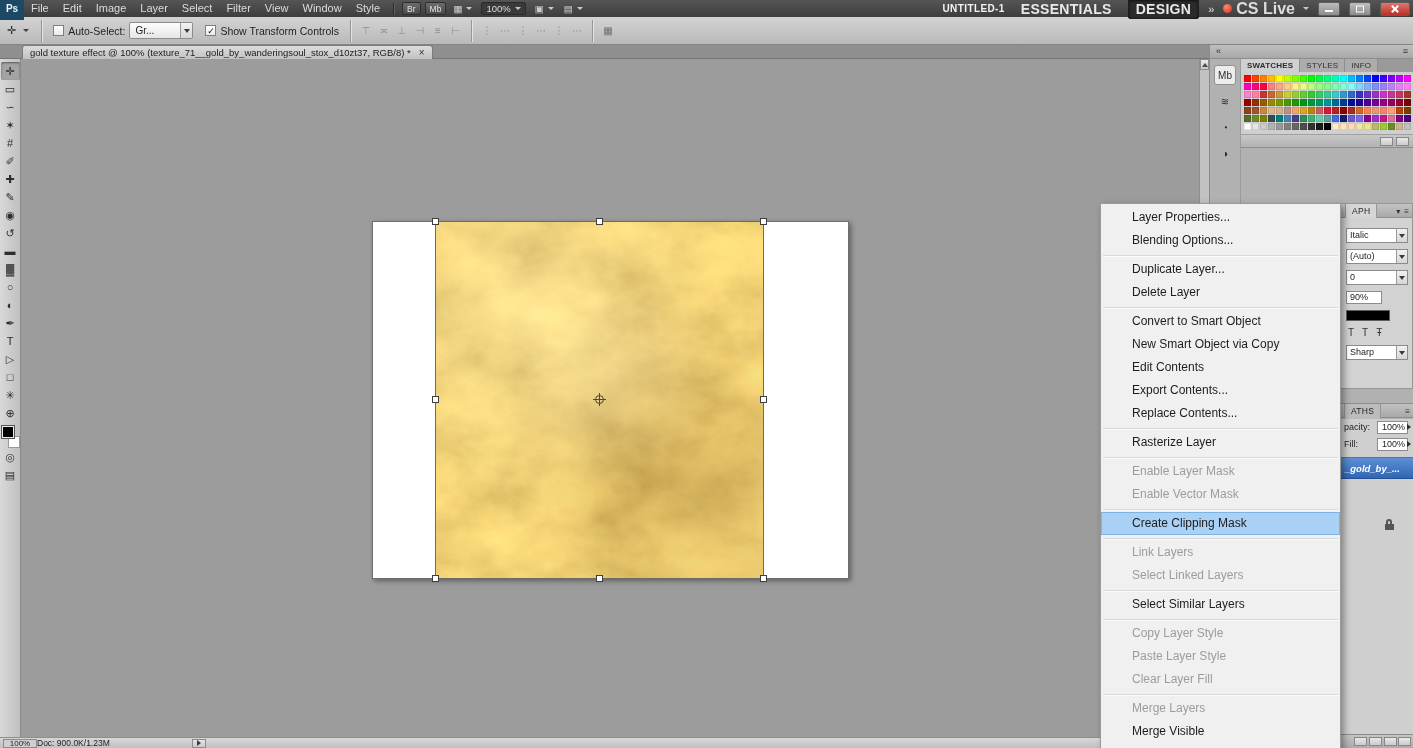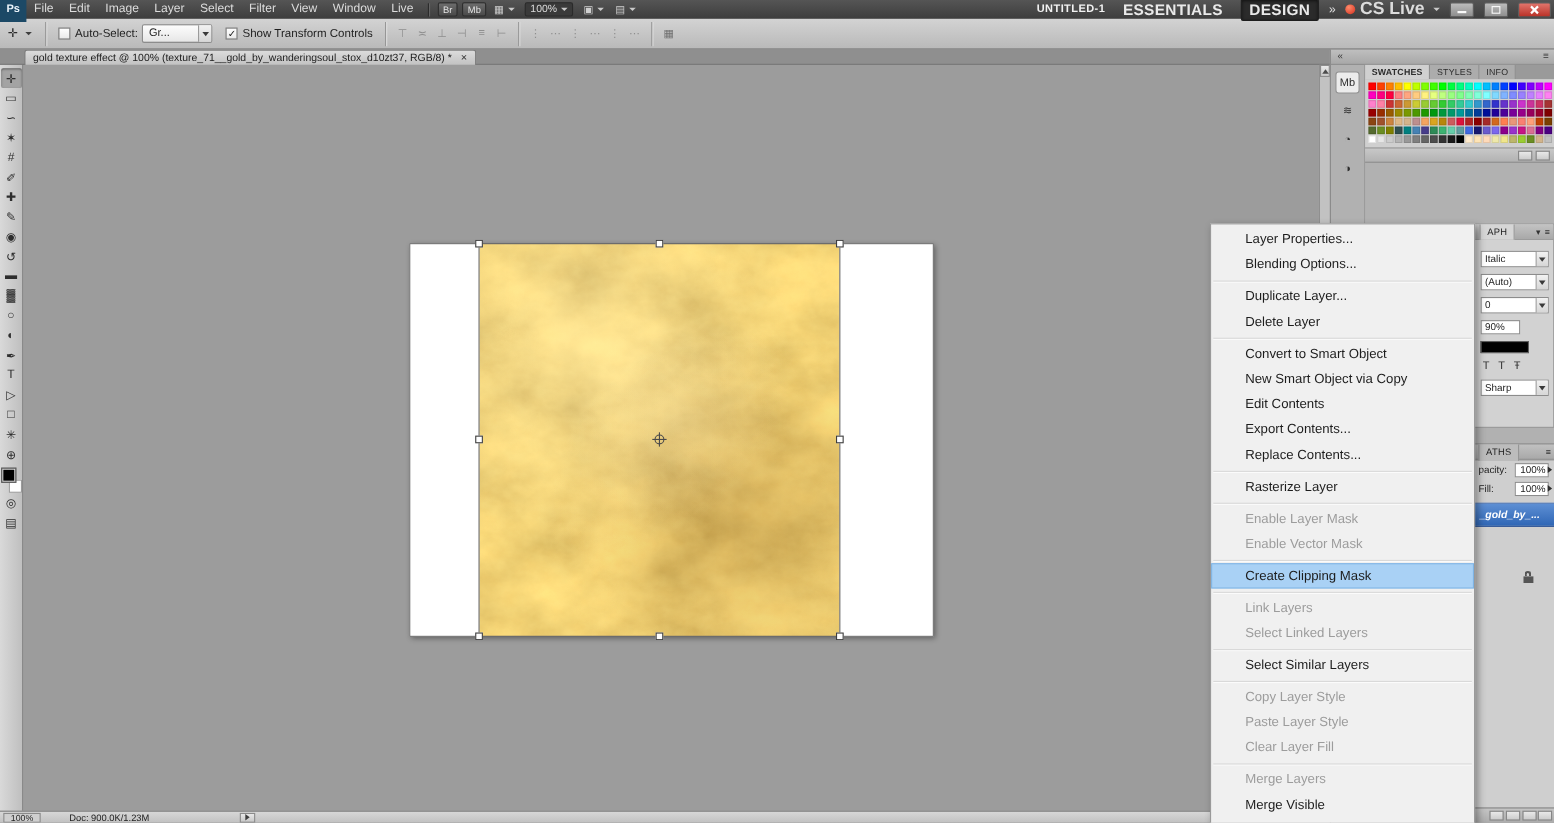--- a/index.html
+++ b/index.html
@@ -75,21 +75,21 @@
 #center-target::after{top:50%;left:-3px;right:-3px;height:1px;margin-top:-.5px}
 
 
 #vscroll{position:absolute;left:1199px;top:59px;width:10px;height:678px;background:#c2c2c2;border-left:1px solid #8f8f8f;z-index:6}
 .sb-btn{position:absolute;left:0;width:9px;height:11px;background:linear-gradient(#eaeaea,#c9c9c9);border:1px solid #8d8d8d;display:flex;align-items:center;justify-content:center}
 .sb-btn.up{top:0}.sb-btn.down{bottom:0}
 .tri-up{width:0;height:0;border-left:3px solid transparent;border-right:3px solid transparent;border-bottom:4px solid #4c4c4c}
 .tri-down{width:0;height:0;border-left:3px solid transparent;border-right:3px solid transparent;border-top:4px solid #4c4c4c}
 #statusbar{position:absolute;left:0;top:737px;width:1209px;height:11px;background:linear-gradient(#d7d7d7,#c1c1c1);border-top:1px solid #8e8e8e;display:flex;align-items:center;font-size:8.5px;color:#1e1e1e;z-index:7}
 #status-zoom{width:34px;height:9px;margin-left:3px;background:#cfcfcf;border:1px solid #8b8b8b;text-align:center;line-height:8px;font-size:8px}
-#status-doc{margin-left:26px}
+#status-doc{}
 #status-flyout{margin-left:82px;width:14px;height:9px;background:linear-gradient(#e8e8e8,#c8c8c8);border:1px solid #8b8b8b;display:flex;align-items:center;justify-content:center}
 #status-flyout::after{content:"";border-top:3px solid transparent;border-bottom:3px solid transparent;border-left:4px solid #3d3d3d}
 
 
 #dock{position:absolute;left:1209px;top:45px;width:204px;height:703px;background:#b1b1b1;border-left:1px solid #8b8b8b;z-index:20}
 #dock-head{position:absolute;left:0;top:0;right:0;height:14px;background:linear-gradient(#bfbfbf,#a8a8a8);border-bottom:1px solid #8d8d8d;font-size:9px;color:#333}
 #dock-collapse{position:absolute;left:6px;top:1px}
 #dock-menu{position:absolute;right:5px;top:1px}
 #iconstrip{position:absolute;left:0;top:14px;width:31px;bottom:14px;border-right:1px solid #9b9b9b}
 .strip-icon{width:22px;height:20px;margin:6px auto 0;display:flex;align-items:center;justify-content:center;font-size:10px;color:#2c2c2c;border-radius:3px}
@@ -144,21 +144,21 @@
   <div id="menus">
 
   <div class="menu">File</div>
       <div class="menu">Edit</div>
       <div class="menu">Image</div>
       <div class="menu">Layer</div>
       <div class="menu">Select</div>
       <div class="menu">Filter</div>
       <div class="menu">View</div>
       <div class="menu">Window</div>
-      <div class="menu">Live</div>
+      <div class="menu">Style</div>
     </div>
   <div class="mb-sep"></div>
   <button class="mb-btn">Br</button>
   <button class="mb-btn">Mb</button>
   <div class="mb-icon">
       <span>▦</span>
       <span class="caret"></span>
     </div>
   <div class="mb-zoom">
       <span>100%</span>

